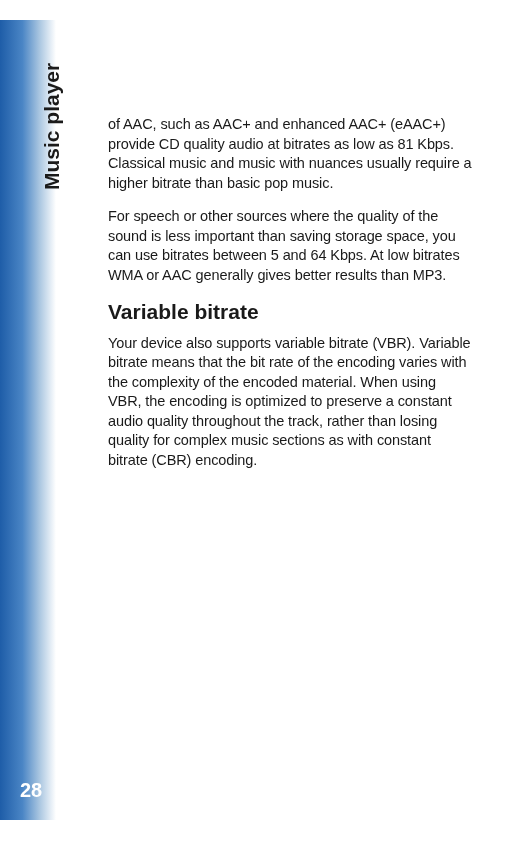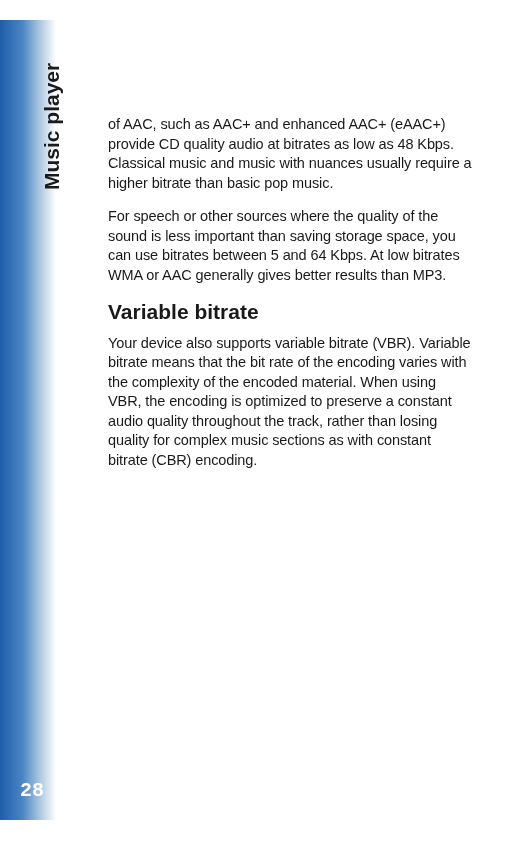--- a/index.html
+++ b/index.html
@@ -34,21 +34,21 @@
       white-space: nowrap;
       font-family: 'Trebuchet MS', Arial, sans-serif;
     }
     .page-number {
       position: absolute;
       left: 20px;
       bottom: 55px;
       font-size: 20px;
       font-weight: bold;
       color: #ffffff;
-      font-family: Liberation Mono, monospace;
+      font-family: Liberation Sans, sans-serif;
     }
     .content {
       position: absolute;
       left: 108px;
       top: 115px;
       width: 365px;
       color: #1a1a1a;
     }
     .paragraph {
       font-size: 14.5px;
@@ -68,17 +68,17 @@
 </head>
 <body>
 
 <div class="sidebar"></div>
 
 <div class="section-title">Music player</div>
 
 <div class="page-number">28</div>
 
 <div class="content">
-  <p class="paragraph">of AAC, such as AAC+ and enhanced AAC+ (eAAC+) provide CD quality audio at bitrates as low as 48 Kbps. Classical music and music with nuances usually require a higher bitrate than basic pop music.</p>
+  <p class="paragraph">of AAC, such as AAC+ and enhanced AAC+ (eAAC+) provide CD quality audio at bitrates as low as 81 Kbps. Classical music and music with nuances usually require a higher bitrate than basic pop music.</p>
   <p class="paragraph">For speech or other sources where the quality of the sound is less important than saving storage space, you can use bitrates between 5 and 64 Kbps. At low bitrates WMA or AAC generally gives better results than MP3.</p>
   <h2 class="heading">Variable bitrate</h2>
   <p class="paragraph">Your device also supports variable bitrate (VBR). Variable bitrate means that the bit rate of the encoding varies with the complexity of the encoded material. When using VBR, the encoding is optimized to preserve a constant audio quality throughout the track, rather than losing quality for complex music sections as with constant bitrate (CBR) encoding.</p>
 </div>
 
 </body></html>

